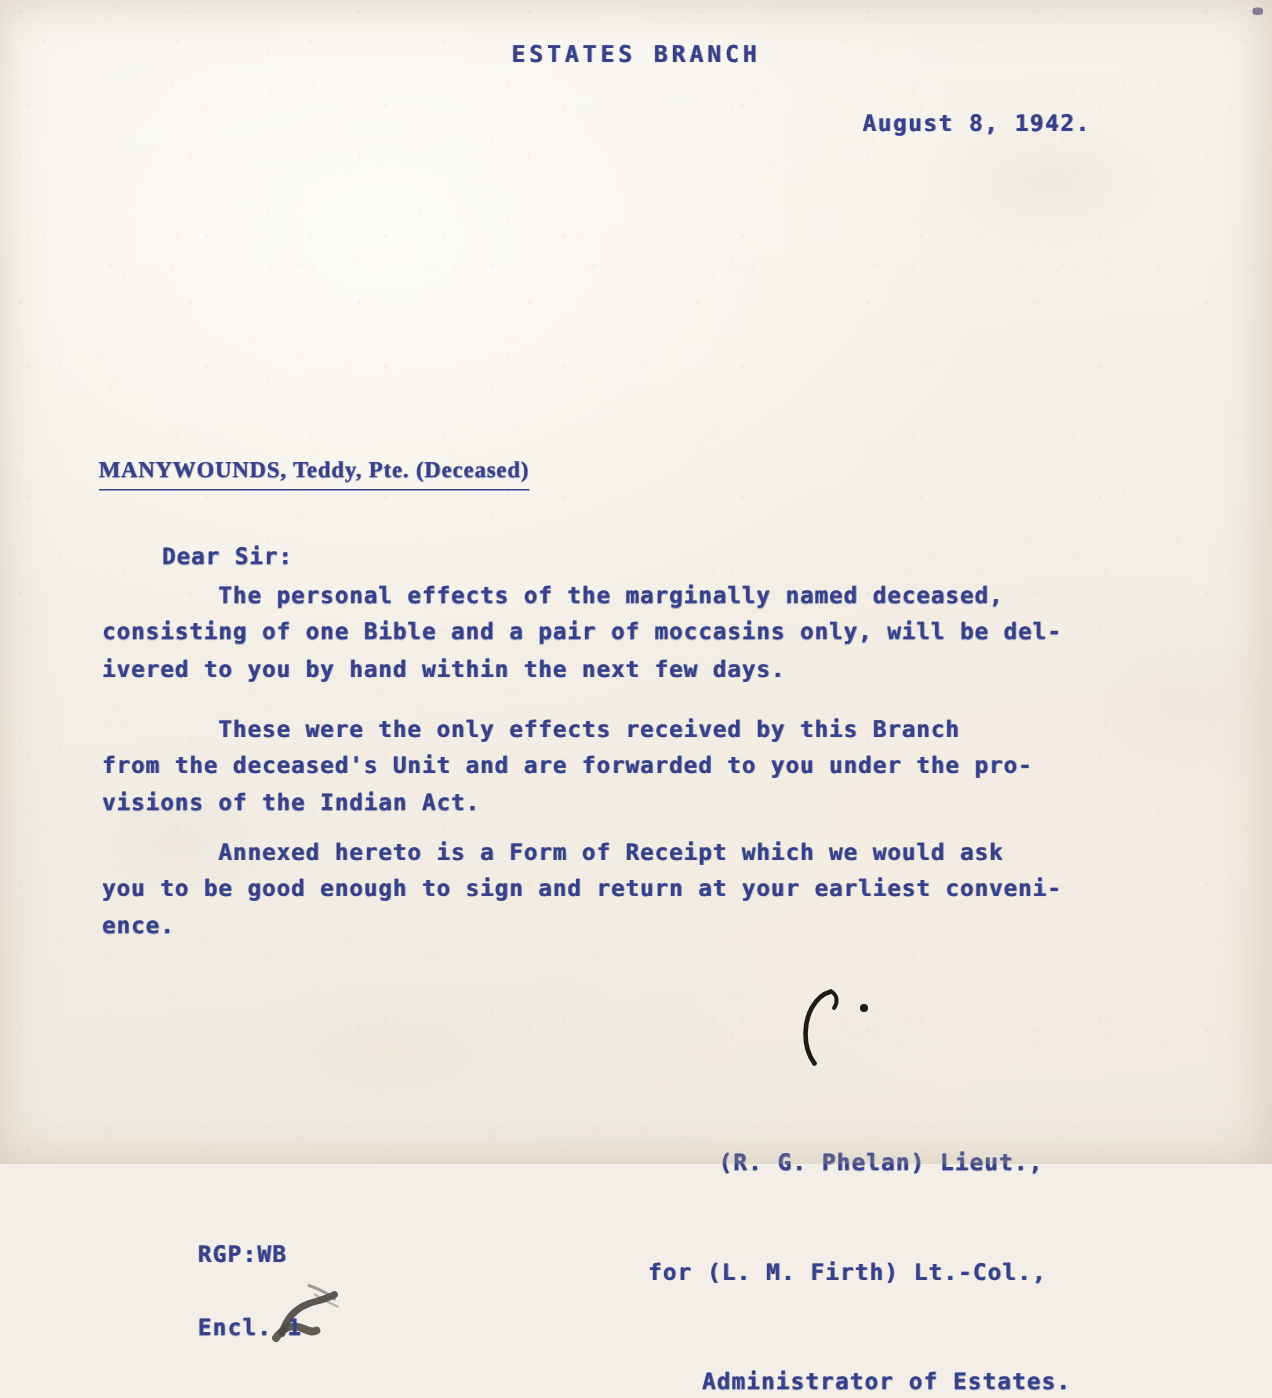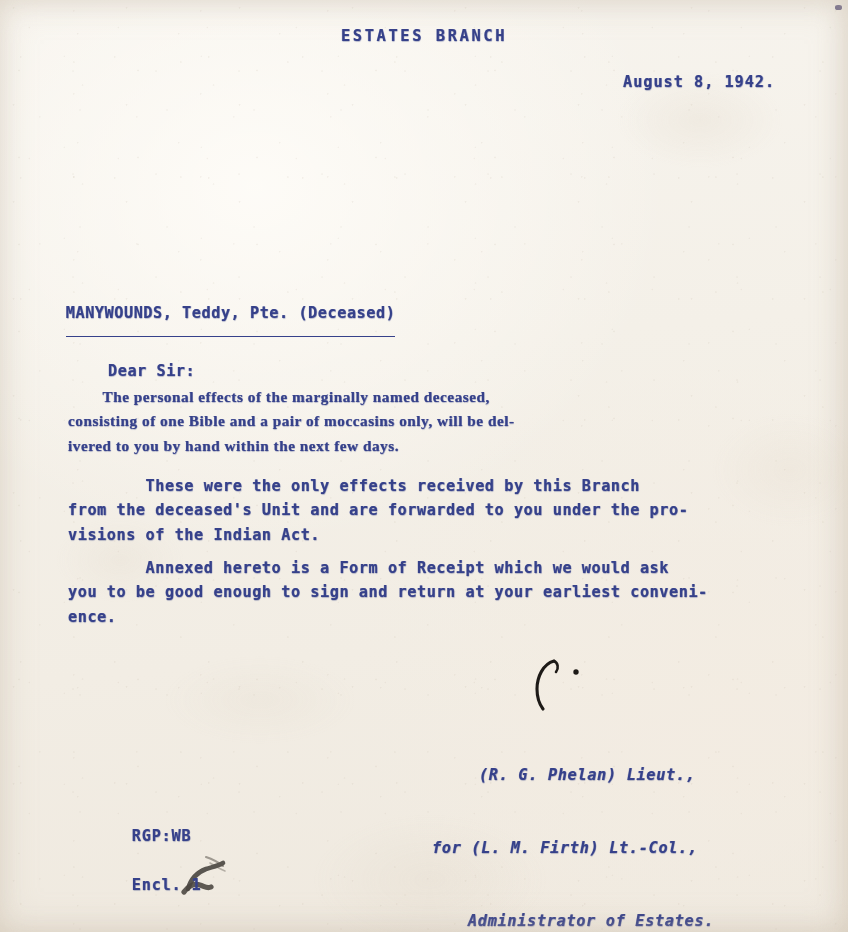--- a/index.html
+++ b/index.html
@@ -11,21 +11,21 @@
     height: 932px;
     overflow: hidden;
     background: #f3efe8;
     font-family: "DejaVu Sans Mono", monospace;
   }
 
   
   #paper {
     position: relative;
     width: 848px;
-    height: 932px;
+    height: 776px;
     background:
       radial-gradient(ellipse 70% 55% at 30% 20%, rgba(255,253,249,0.85), rgba(255,255,255,0) 70%),
       radial-gradient(ellipse 60% 50% at 85% 75%, rgba(243,236,226,0.9), rgba(255,255,255,0) 72%),
       linear-gradient(175deg, #f7f4ee 0%, #f4f0e8 38%, #f2ede4 68%, #efe9df 100%);
   }
 
   
   #grain {
     position: absolute;
     inset: 0;
@@ -86,48 +86,48 @@
     top: 24px;
     text-align: center;
     letter-spacing: 2.6px;
     font-size: 15.4px;
   }
 
   #date-line {
     left: 575px;
     top: 70px;
     letter-spacing: 1.0px;
-    margin-left: 48px;
   }
 
   #address-block { left: 108px; top: 148px; }
 
   #subject-block { left: 27px;  top: 277px; }
 
   #subject-name {
     display: inline-block;
     border-bottom: 1.6px solid #36418a;
-    padding-bottom: 12px;
+    padding-bottom: 1px;
     line-height: 22px;
+    font-family: Liberation Serif, serif;
   }
 
   #salutation { left: 108px; top: 339px; margin-top: 20px; }
 
-  #para-1 { left: 68px; top: 385px; font-family: Liberation Serif, serif; }
+  #para-1 { left: 68px; top: 385px; }
   #para-2 { left: 68px; top: 474px; }
   #para-3 { left: 68px; top: 556px; }
 
   #closing { left: 478px; top: 637px; letter-spacing: 0.75px; }
 
   #signature-block {
     left: 432px;
     top: 714px;
     letter-spacing: 0.7px;
   }
-  #signature-block .ln { display: block; font-style: italic; }
+  #signature-block .ln { display: block; }
   #sig-line-1 { padding-left: 47px; }
   #sig-line-3 { padding-left: 36px; }
 
   #footer-block { left: 92px; top: 800px; letter-spacing: 0.8px; }
 
   
   #signature-mark {
     position: absolute;
     left: 523px;
     top: 655px;

